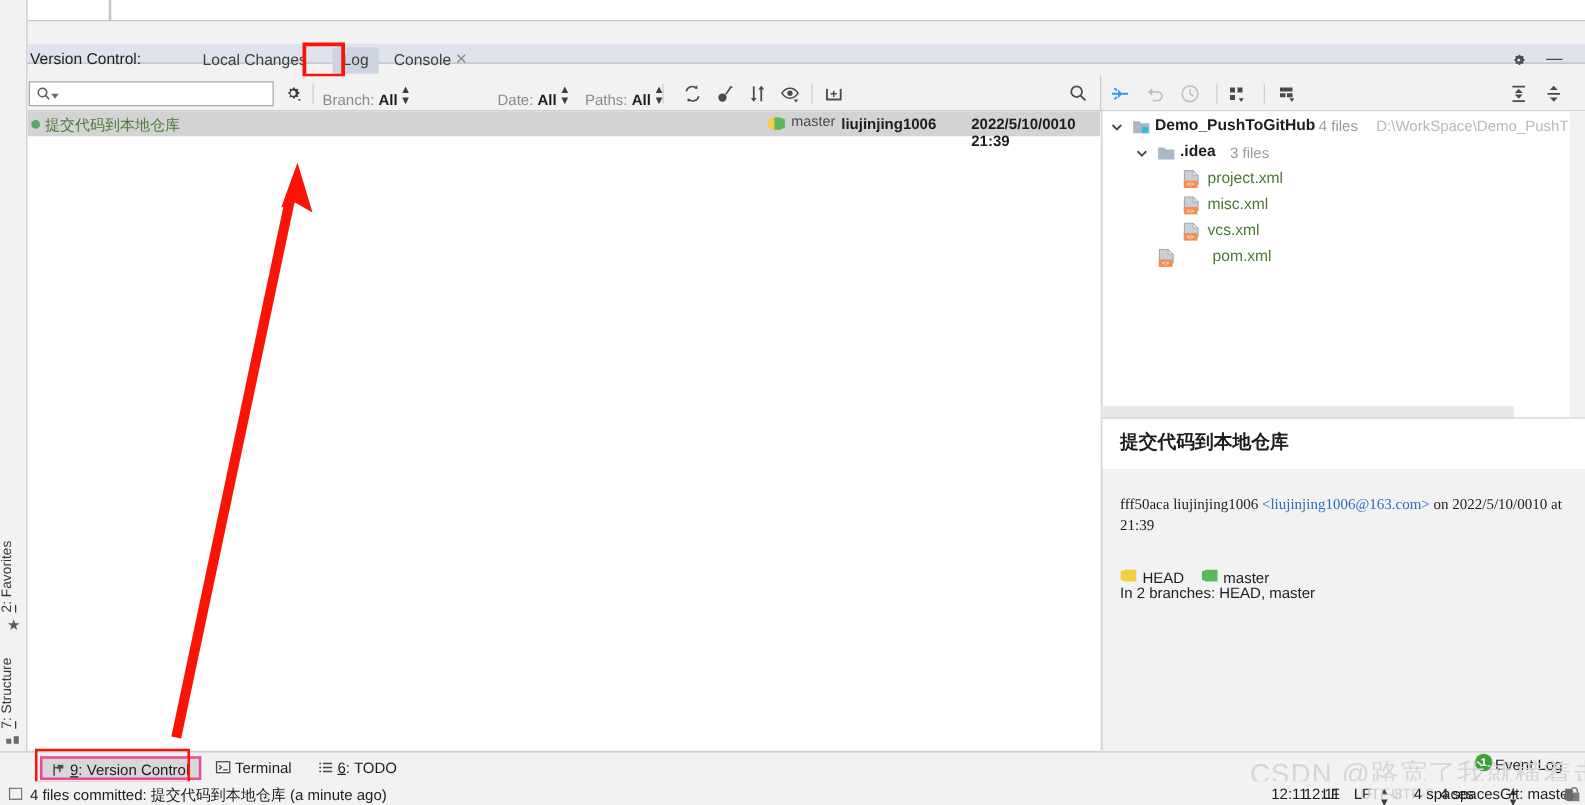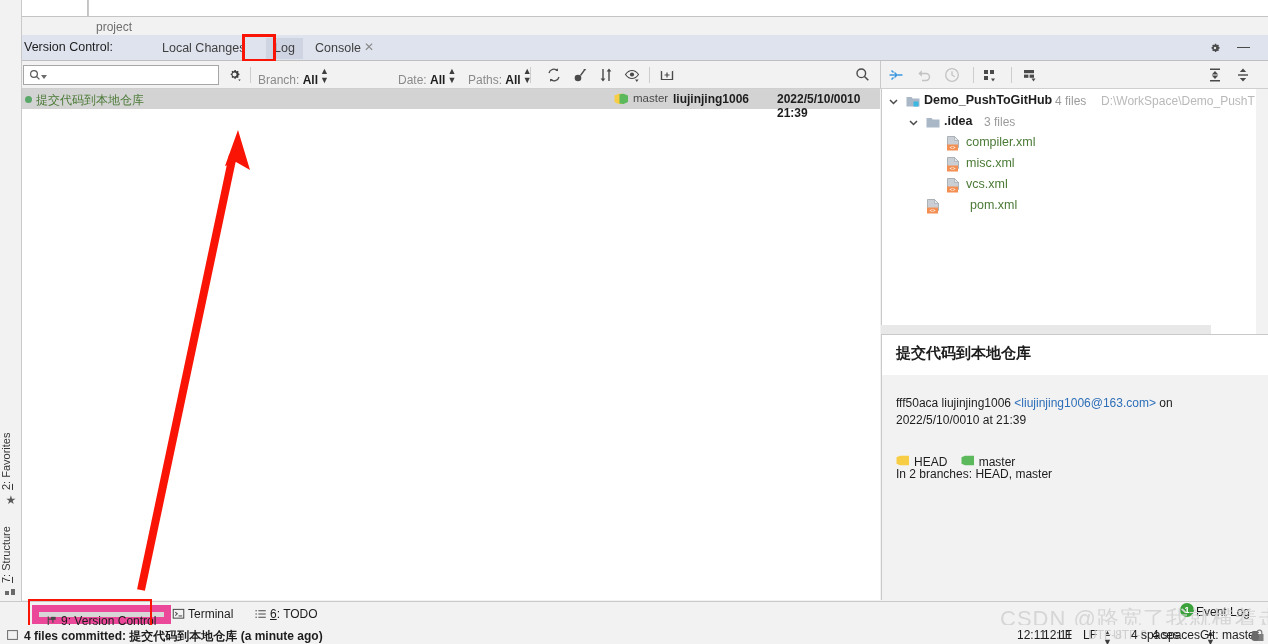--- a/index.html
+++ b/index.html
@@ -25,21 +25,21 @@
   
   .left-rail { position:absolute; left:0; top:0; width:22px; height:644px; background:#f2f2f2; border-right:1px solid #c9c9c9; }
   .rail-item { position:absolute; left:0; width:22px; writing-mode:vertical-rl; transform:rotate(180deg);
                font-size:11px; color:#363636; white-space:nowrap; text-align:left; }
   .rail-fav   { top:410px; height:80px; }
   .rail-struct{ top:505px; height:78px; }
   .rail-icon  { position:absolute; left:4px; width:14px; height:14px; color:#5a5a5a; font-size:12px; line-height:14px; text-align:center;}
   .rail-u { text-decoration: underline; }
 
   
-  .vcs-head { position:absolute; left:22px; top:35px; width:1246px; height:26px; background:#dfe3ee; border-bottom:1px solid #c0c0c0;}
+  .vcs-head { position:absolute; left:22px; top:35px; width:1246px; height:16px; background:#dfe3ee; border-bottom:1px solid #c0c0c0;}
   .vcs-head .title { position:absolute; left:2px; top:5px; font-size:12.5px; color:#1d1d1d; }
   .vcs-tab { position:absolute; top:3px; height:21px; padding:3px 8px 0 8px; font-size:12.5px; color:#404040; cursor:default;}
   .vcs-tab.sel { background:#cfd4e2; }
   .tab-close { position:absolute; color:#8a8a8a; font-size:12px; top:5px; }
   .gear-top { position:absolute; right:46px; top:6px; width:14px; height:14px; }
   .min-top  { position:absolute; right:18px; top:12px; width:13px; height:1px; background:#4a4a4a; }
 
   .log-hl { position:absolute; left:242px; top:34px; width:34px; height:28px; border:3px solid #fa1405; }
 
   
@@ -77,56 +77,53 @@
   .tree-count { color:#9b9b9b; font-size:12px; margin-left:5px;}
   .tree-path { color:#b9b9b9; font-size:12px; margin-left:6px;}
   .hscroll-track { position:absolute; left:881px; top:325px; width:330px; height:10px; background:#e8e8e8;}
   .hscroll-bottom { position:absolute; left:881px; top:334px; width:387px; height:1px; background:#c9c9c9;}
   .vscroll-right { position:absolute; left:1256px; top:89px; width:12px; height:245px; background:#f2f2f2;}
 
   
   .details { position:absolute; left:881px; top:335px; width:387px; height:265px; background:#f2f2f2; border-left:1px solid #c9c9c9;}
   .det-title-wrap { position:absolute; left:0; top:0; width:387px; height:40px; background:#fff; }
   .det-title { position:absolute; left:14px; top:9px; font-size:15px; font-weight:bold; color:#1d1d1d;}
-  .det-meta { position:absolute; left:14px; top:60px; width:360px; font-size:12px; line-height:17px; color:#1d1d1d;}
+  .det-meta { position:absolute; left:14px; top:60px; width:360px; font-size:12px; line-height:17px; color:#1d1d1d;font-family:Liberation Serif, serif;}
   .det-mail { color:#2d6fb8; }
   .det-refs { position:absolute; left:14px; top:105px; font-size:12px; color:#1d1d1d; }
   .det-branches { position:absolute; left:14px; top:132px; font-size:12px; color:#1d1d1d;}
   .ref-chip { display:inline-flex; margin-right:10px;margin-top:15px; }
   .ref-chip span { margin-left:4px; }
 
   
   .bottom-strip { position:absolute; left:0; top:601px; width:1268px; height:24px; background:#f2f2f2; border-top:1px solid #c9c9c9;}
   .bt-item { position:absolute; top:3px; height:19px; padding:2px 8px 0 6px; font-size:12px; color:#1d1d1d; white-space:nowrap;}
-  .bt-item.sel { background:#d7d7d7; border:7px solid #ec4899;}
+  .bt-item.sel { background:#d7d7d7; border:2px solid #ec4899;}
   .bt-hl { position:absolute; left:28px; top:599px; width:124px; height:28px; border:2.5px solid #fa1405;}
   .bt-ico { display:inline-block; width:13px; margin-right:3px; color:#4a4a4a; }
   .u { text-decoration: underline; }
 
   
   .statusbar { position:absolute; left:0; top:625px; width:1268px; height:19px; background:#f2f2f2;}
-  .sb-left { position:absolute; left:8px; top:3px; font-size:12px; color:#1d1d1d; white-space:nowrap;font-weight:bold;}
+  .sb-left { position:absolute; left:8px; top:3px; font-size:12px; color:#1d1d1d; white-space:nowrap;}
   .sb-item { position:absolute; top:3px; font-size:12px; color:#1d1d1d; white-space:nowrap;}
   .evlog { position:absolute; left:1196px; top:605px; font-size:12px; color:#1d1d1d;}
   .evlog-badge { position:absolute; left:1180px; top:603px; width:14px; height:14px; border-radius:50%; background:#3ba23b; color:#fff; font-size:9px; text-align:center; line-height:14px; font-weight:bold;}
   .watermark { position:absolute; left:1000px; top:604px; font-size:22px; color:#d6d6d6; white-space:nowrap; letter-spacing:1px; }
 </style>
 </head>
 <body>
 
 <div id="root">
 
   <div class="top-strip">
     <div class="white-a"></div>
     <div class="white-b"></div>
     <div class="white-c"></div>
   </div>
-  <div class="crumbs">
-    <div class="label">project</div>
-  </div>
 
   <div class="left-rail">
     <div class="rail-item rail-fav">
       <span class="rail-u">2</span><span>:&nbsp;</span><span>Favorites</span>
     </div>
     <div class="rail-icon" style="top:493px;">★</div>
     <div class="rail-item rail-struct">
       <span class="rail-u">7</span><span>:&nbsp;</span><span>Structure</span>
     </div>
     <svg class="rail-icon" style="top:585px;" viewBox="0 0 14 14">
@@ -301,21 +298,21 @@
       <span class="tree-count" style="position:absolute;left:93px;top:3px;">3 files</span>
     </div>
 
     <div class="tree-row" style="top:44px; left:4px;">
       <svg style="position:absolute;left:60px;top:3px;width:15px;height:15px;" viewBox="0 0 15 15">
         <path d="M1.5 0.5h7l4 4v7h-11z" fill="#c9cfd4" stroke="#9aa3a9" stroke-width="0.8"></path>
         <path d="M8.5 0.5v4h4z" fill="#e6eaec" stroke="#9aa3a9" stroke-width="0.6"></path>
         <rect x="1" y="8.5" width="11" height="6" fill="#f38f52"></rect>
         <text x="6.5" y="13.2" font-size="5" fill="#fff" text-anchor="middle" font-family="DejaVu Sans Mono, monospace">&lt;&gt;</text>
       </svg>
-      <span style="position:absolute;left:80px;top:2px;color:#4a7a35;" class="tree-lbl">compiler.xml</span>
+      <span style="position:absolute;left:80px;top:2px;color:#4a7a35;" class="tree-lbl">project.xml</span>
     </div>
 
     <div class="tree-row" style="top:65px; left:4px;">
       <svg style="position:absolute;left:60px;top:3px;width:15px;height:15px;" viewBox="0 0 15 15">
         <path d="M1.5 0.5h7l4 4v7h-11z" fill="#c9cfd4" stroke="#9aa3a9" stroke-width="0.8"></path>
         <path d="M8.5 0.5v4h4z" fill="#e6eaec" stroke="#9aa3a9" stroke-width="0.6"></path>
         <rect x="1" y="8.5" width="11" height="6" fill="#f38f52"></rect>
         <text x="6.5" y="13.2" font-size="5" fill="#fff" text-anchor="middle" font-family="DejaVu Sans Mono, monospace">&lt;&gt;</text>
       </svg>
       <span style="position:absolute;left:80px;top:2px;color:#4a7a35;" class="tree-lbl">misc.xml</span>

